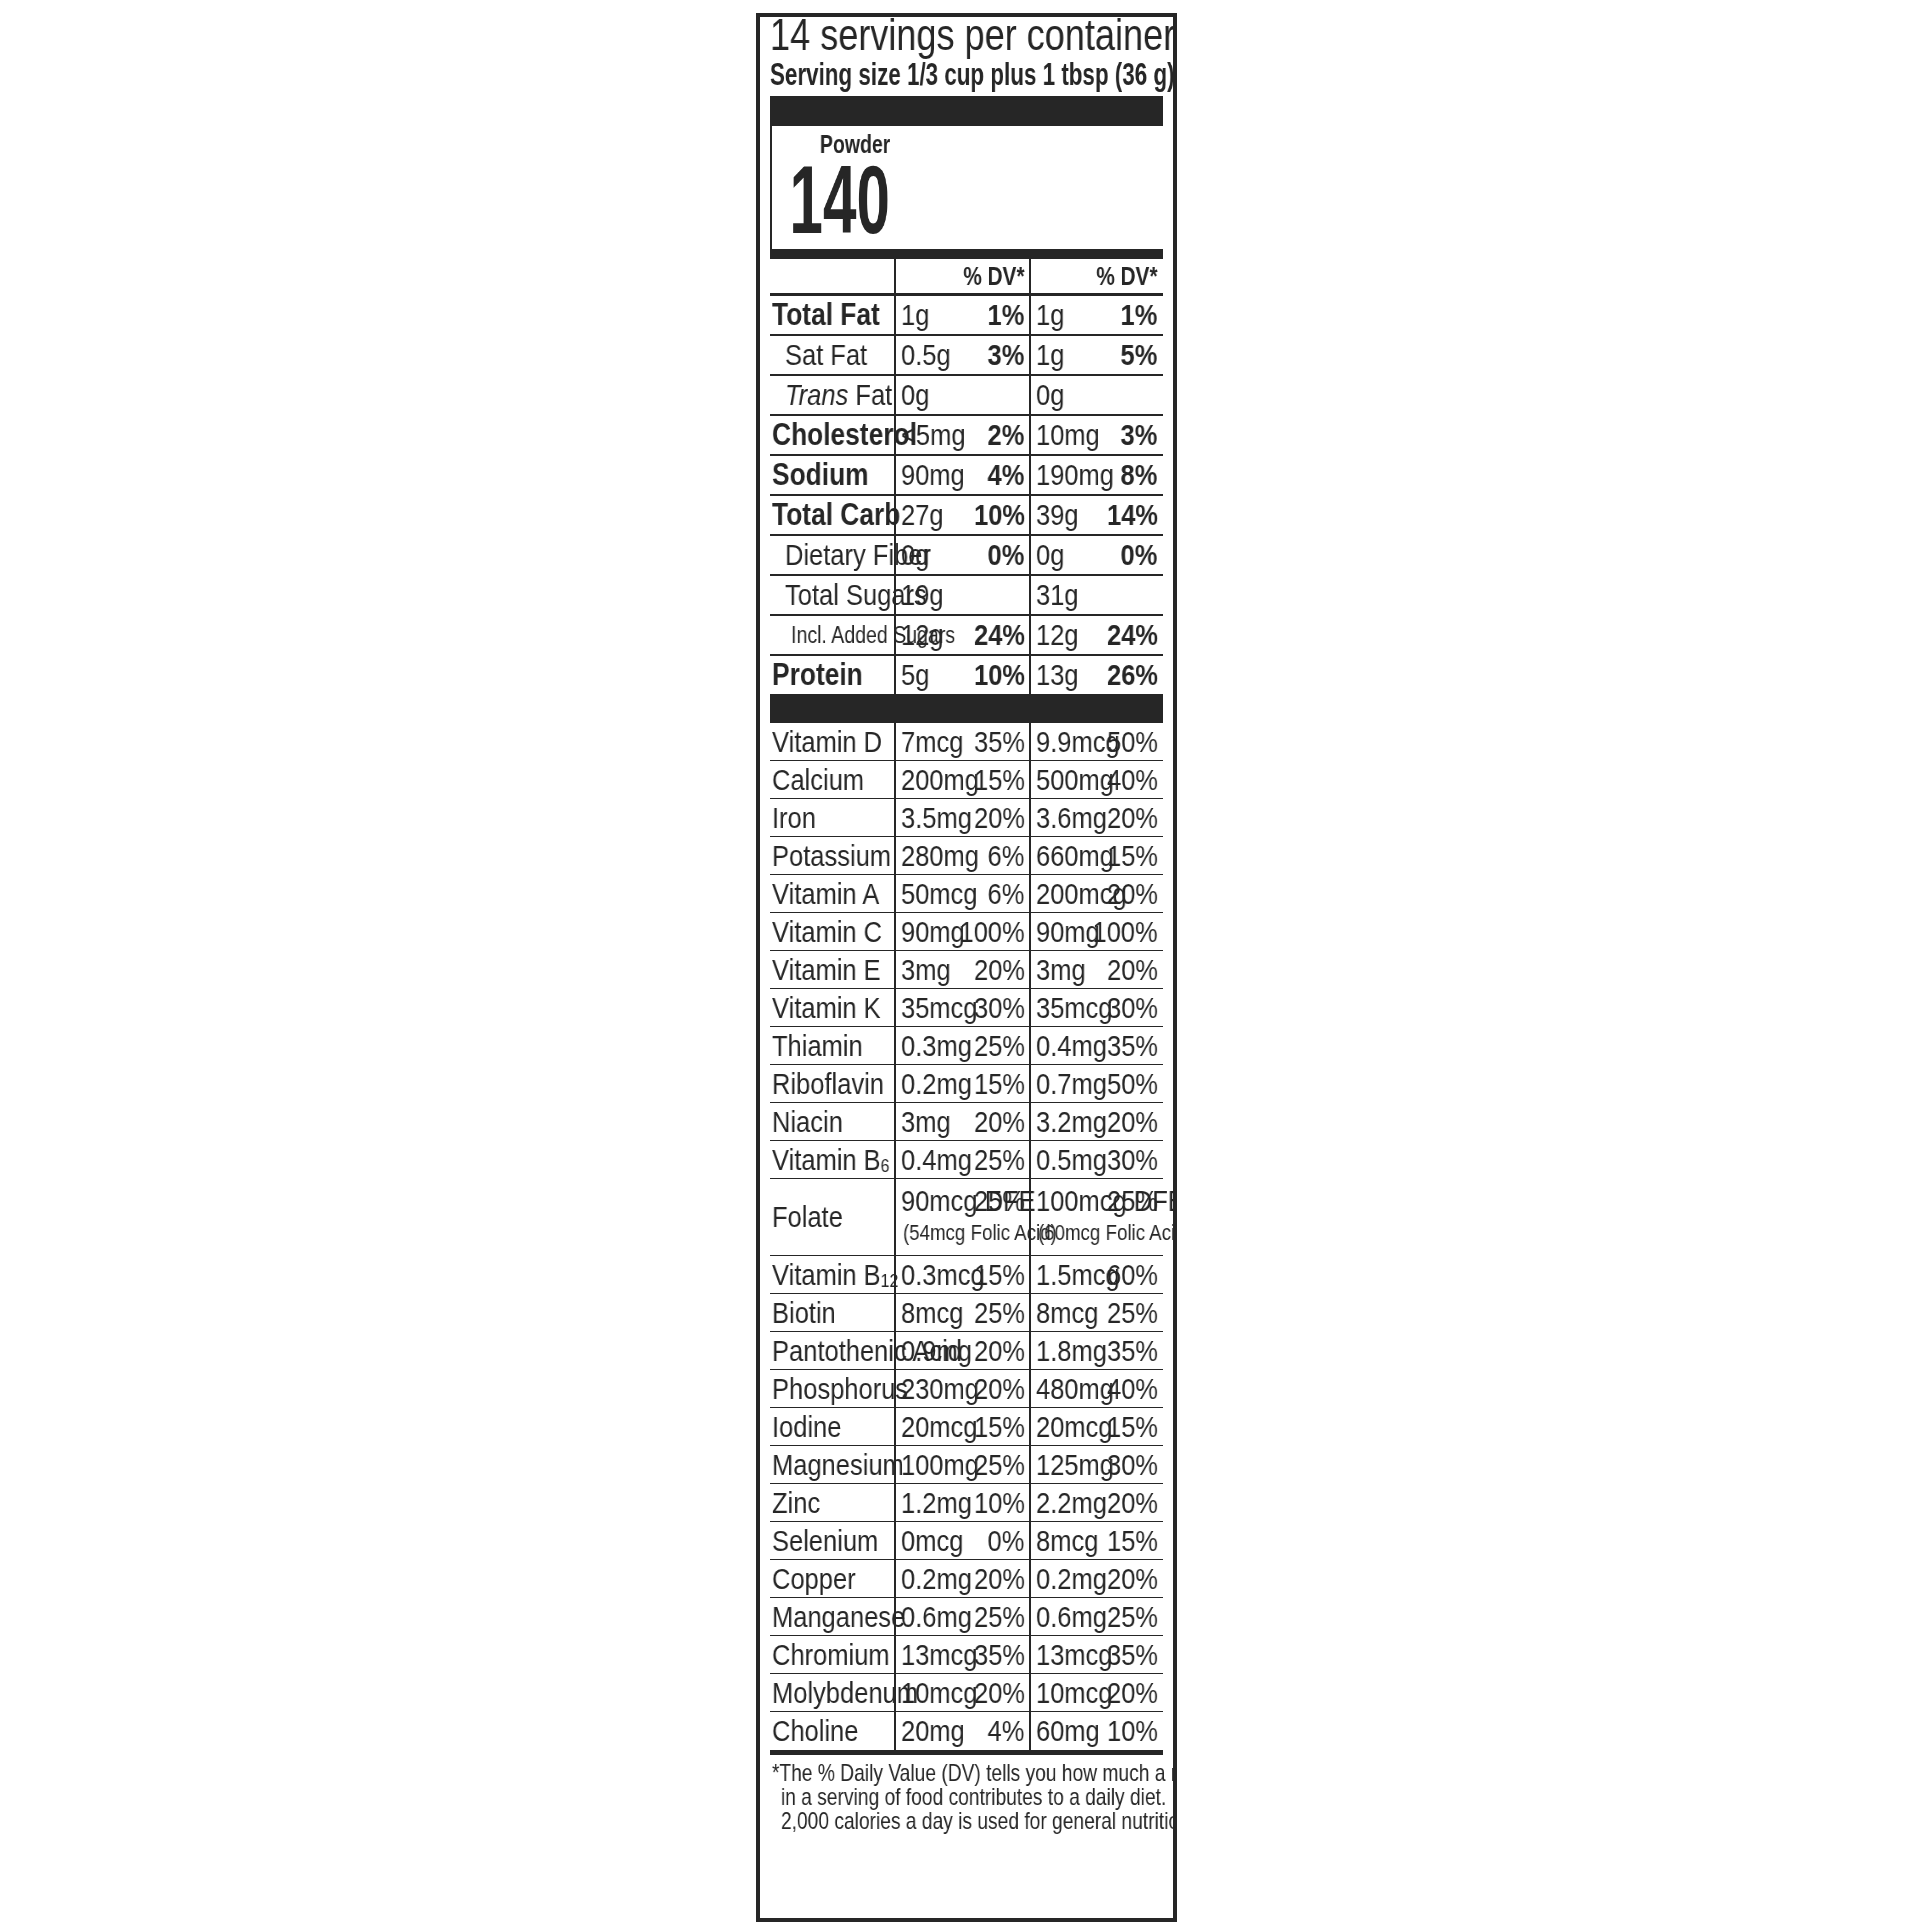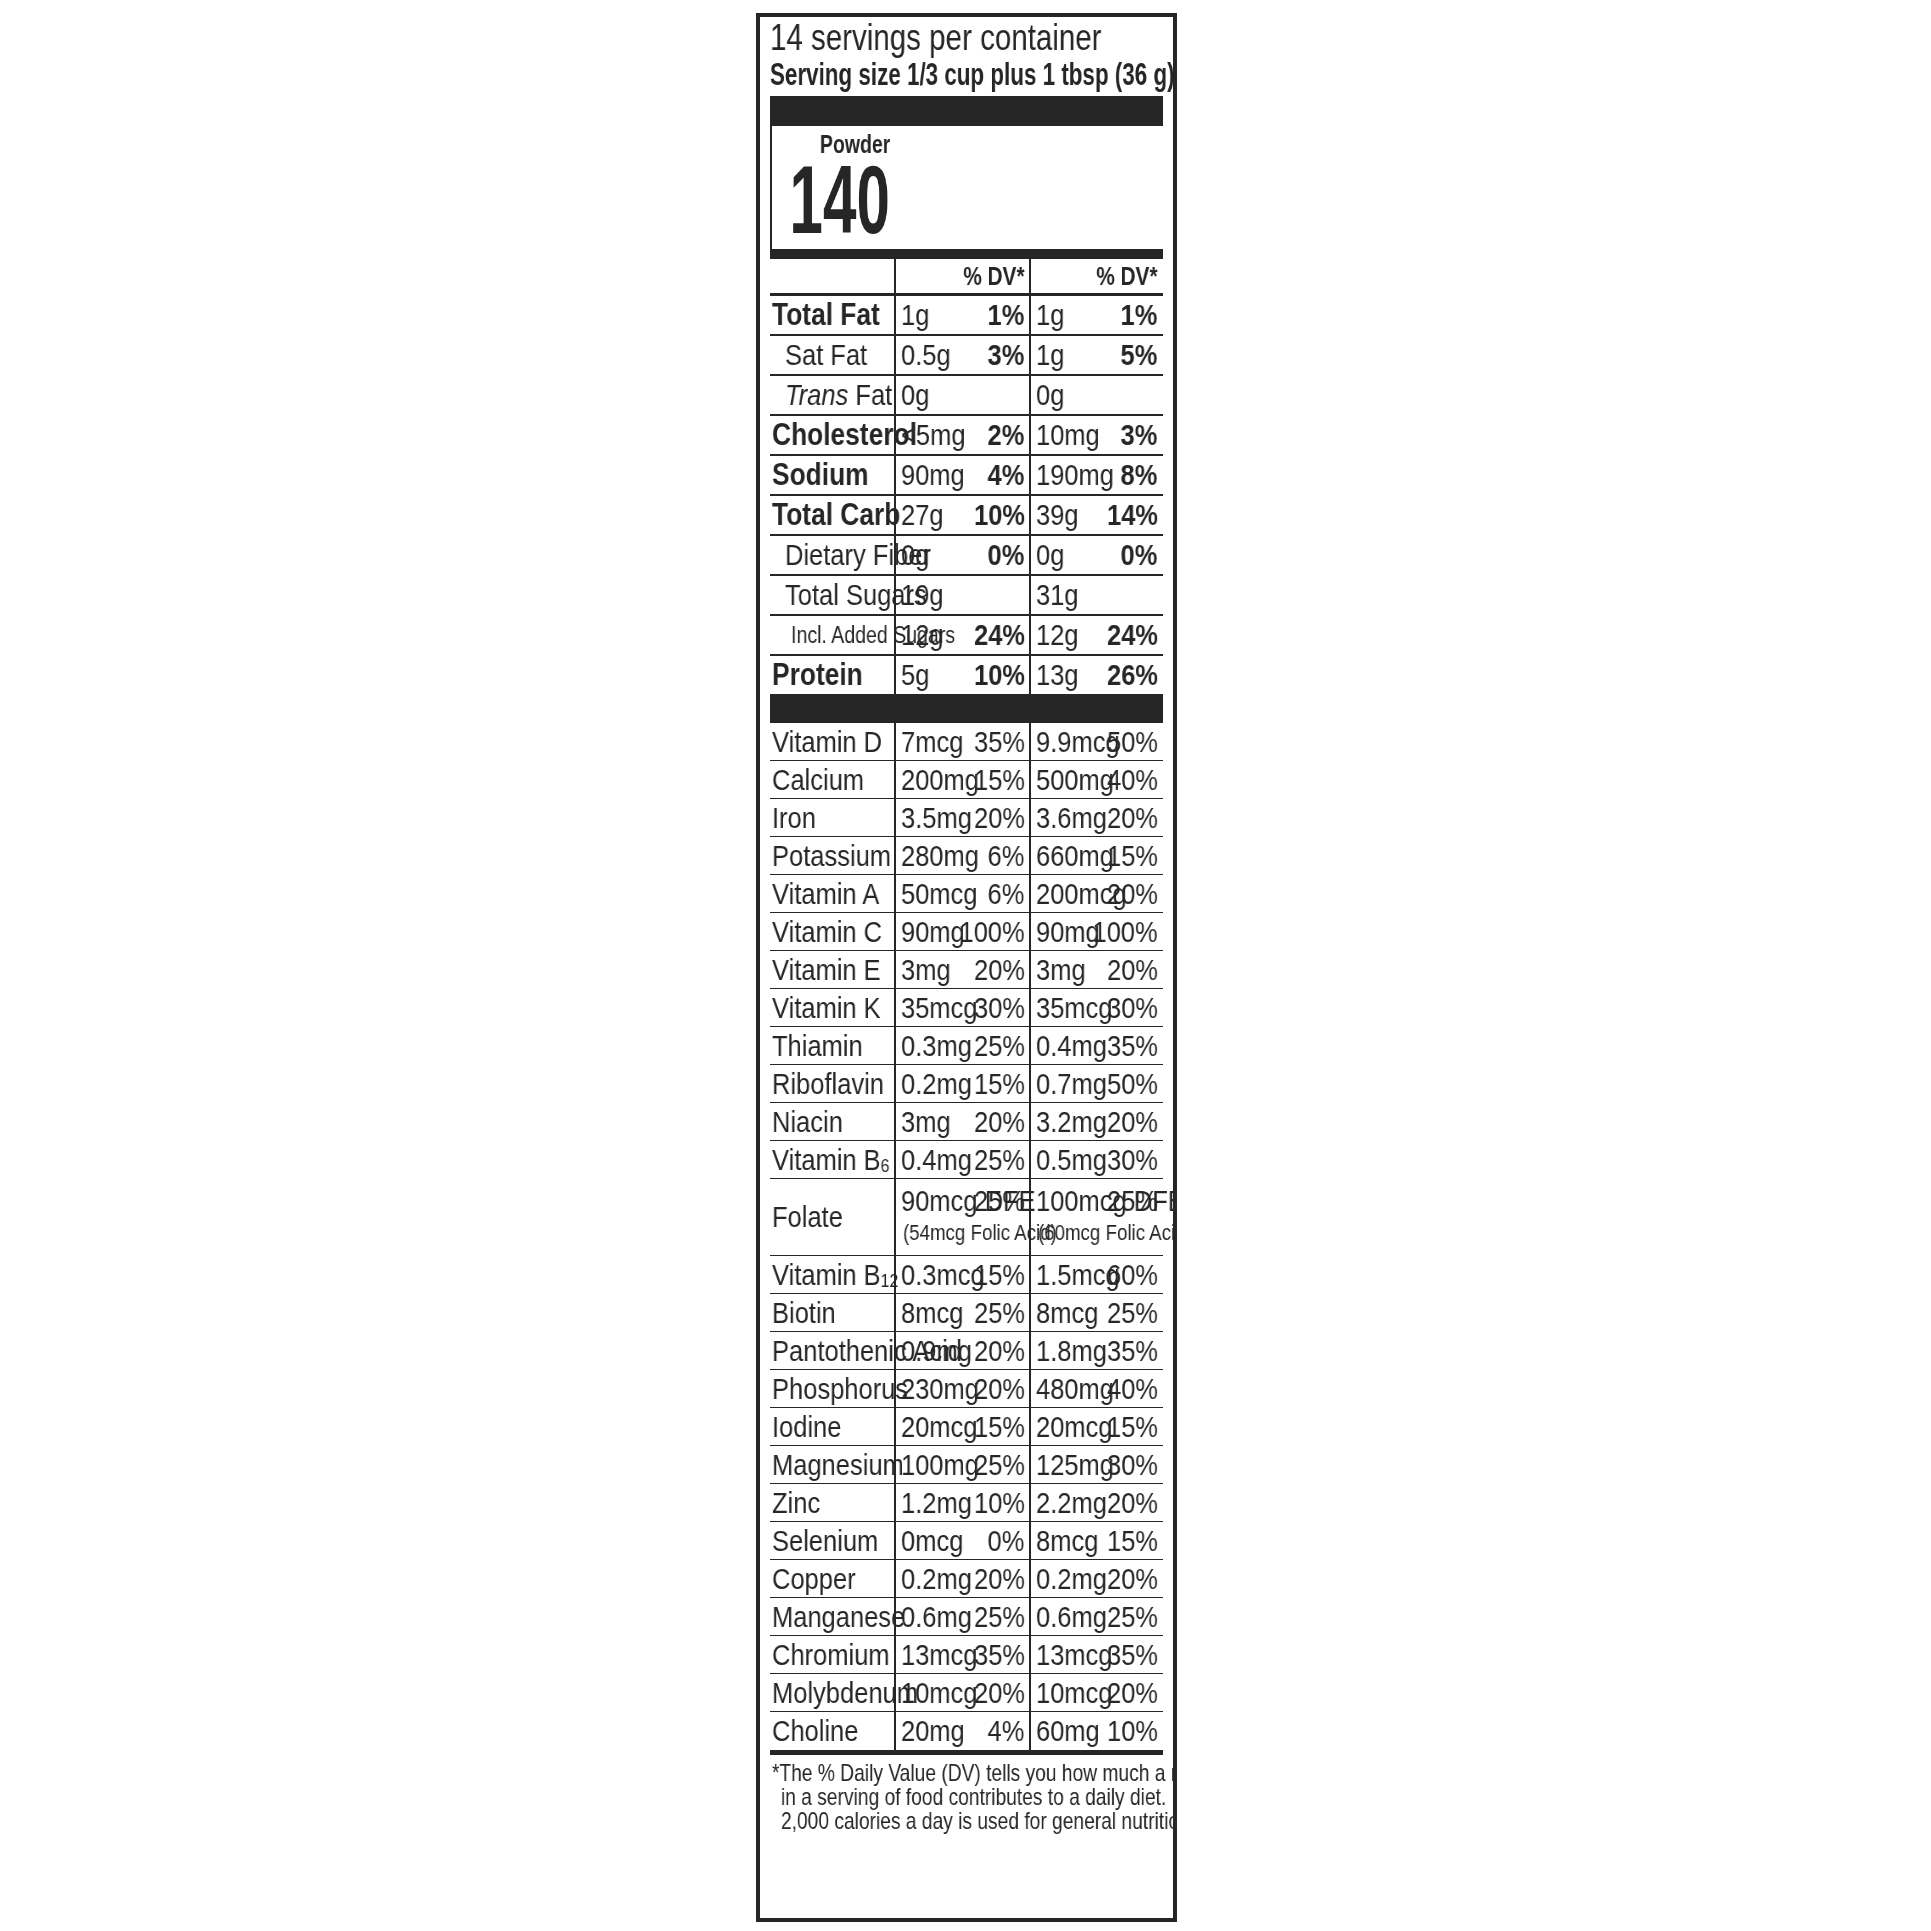--- a/index.html
+++ b/index.html
@@ -15,21 +15,21 @@
     position: absolute; left: 756px; top: 12.6px; width: 421px; height: 1909px;
     border: 4.8px solid var(--ink); background: #ffffff;
     padding: 0 9.7px; display: flex; flex-direction: column; overflow: hidden;
   }
   .fitspan { display: inline-block; white-space: nowrap; will-change: transform; }
   i { font-style: italic; }
   sub { font-size: 0.62em; vertical-align: baseline; position: relative; top: 0.12em; line-height: 0; }
 
   
   .title   { margin-top: 5.8px; height: 70px; display: flex; align-items: center; font-size: 81px; font-weight: bold; letter-spacing: -1.9px; }
-  .servings{ height: 37px; display: flex; align-items: flex-start; font-size: 36px; }
+  .servings{ height: 37px; display: flex; align-items: center; font-size: 44px; }
   .servsize{ height: 42px; display: flex; align-items: center; font-size: 32px; font-weight: bold; }
   .bar { background: var(--ink); flex: 0 0 auto; }
   .bar1 { height: 30px; }
   .bar2 { height: 10.6px; }
   .bar3 { height: 27px; }
 
   
   .grid3 { display: grid; grid-template-columns: 124px 135px 133px; }
   .vcol  { border-left: 2.9px solid var(--ink); }
 

